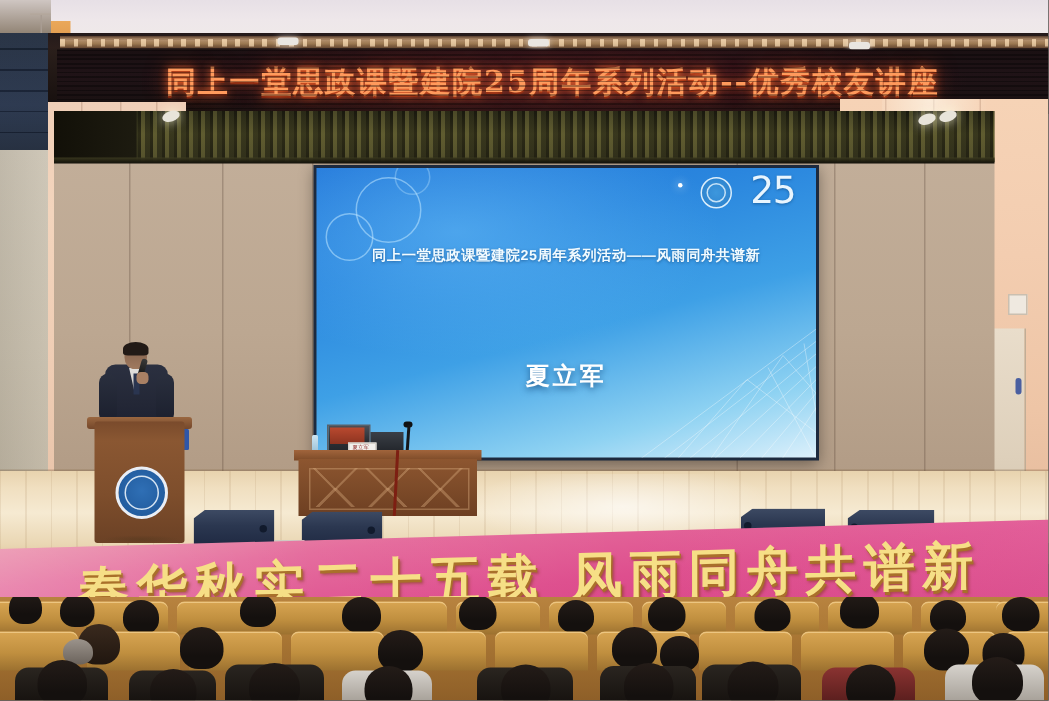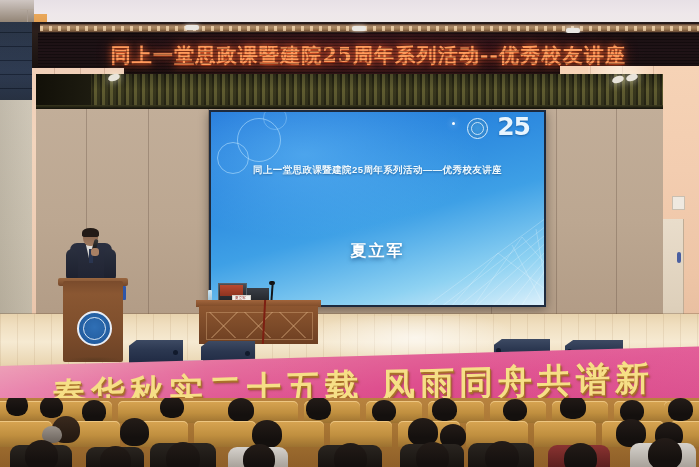--- a/index.html
+++ b/index.html
@@ -209,21 +209,21 @@
     border:1.5px solid #dbeefb;
     background:radial-gradient(circle at 50% 50%, #3d97dd 0%, #2a7fcb 100%);
   }
   .screen-logo::after{
     content:"";position:absolute;left:3px;top:3px;right:3px;bottom:3px;
     border-radius:50%;border:1px solid rgba(235,248,255,.8);
   }
   .screen-25{
     position:absolute;right:14px;top:2px;
     font-family:"DejaVu Sans","Liberation Sans",sans-serif;
-    font-size:25px;font-weight:700;color:#e8f5fe;line-height:1;
+    font-size:25px;font-weight:400;color:#e8f5fe;line-height:1;
     letter-spacing:-1px;
     text-shadow:0 1px 2px rgba(10,60,110,.5);
   }
   .screen-sub{
     position:absolute;left:0;right:0;top:52px;text-align:center;
     font-size:9.5px;font-weight:700;color:#f2fbff;letter-spacing:.4px;
     text-shadow:0 1px 2px rgba(12,60,110,.55);
     white-space:nowrap;
   }
   .screen-title{
@@ -541,21 +541,21 @@
         <path d="M96 44 L148 84"></path>
           <path d="M96 44 L40 108"></path>
           <path d="M134 20 L148 100"></path>
         <path d="M110 36 L148 108"></path>
       </g>
     </svg>
 
     <div class="screen-logo"></div>
     <div class="screen-25">25</div>
 
-    <div class="screen-sub">同上一堂思政课暨建院25周年系列活动——优秀校友讲座</div>
+    <div class="screen-sub">同上一堂思政课暨建院25周年系列活动——风雨同舟共谱新</div>
     <div class="screen-speaker">夏立军</div>
   </div>
   <div class="lens-flare"></div>
 
   <div class="stage-edge-line"></div>
   <div class="stage-floor"></div>
   <div class="floor-boards"></div>
   <div class="floor-hotspot"></div>
 
   <div class="speaker-body"></div>

